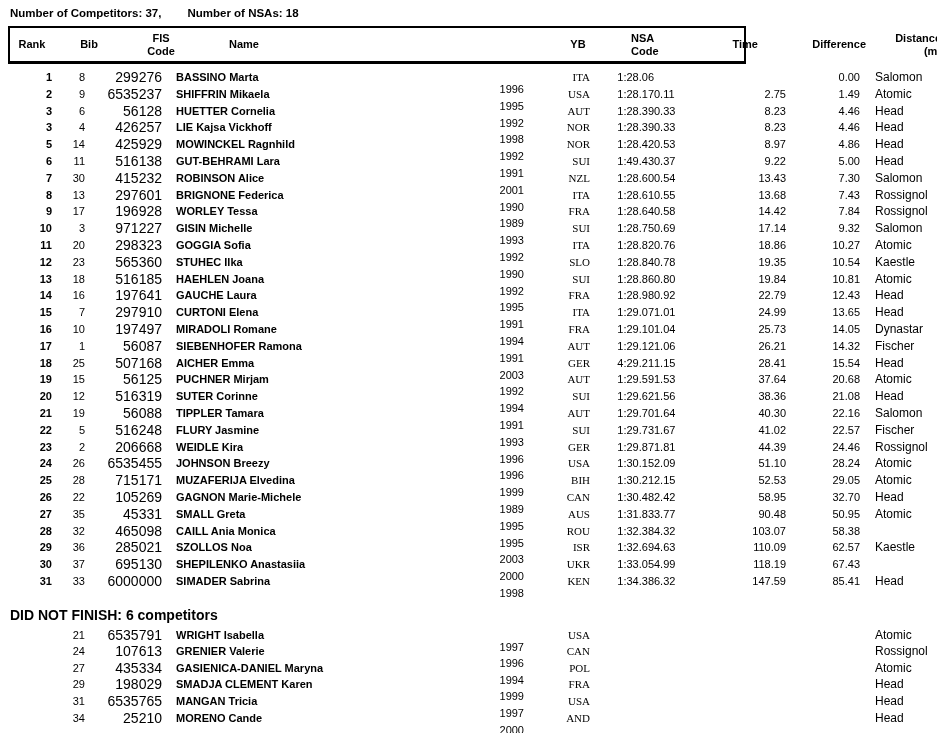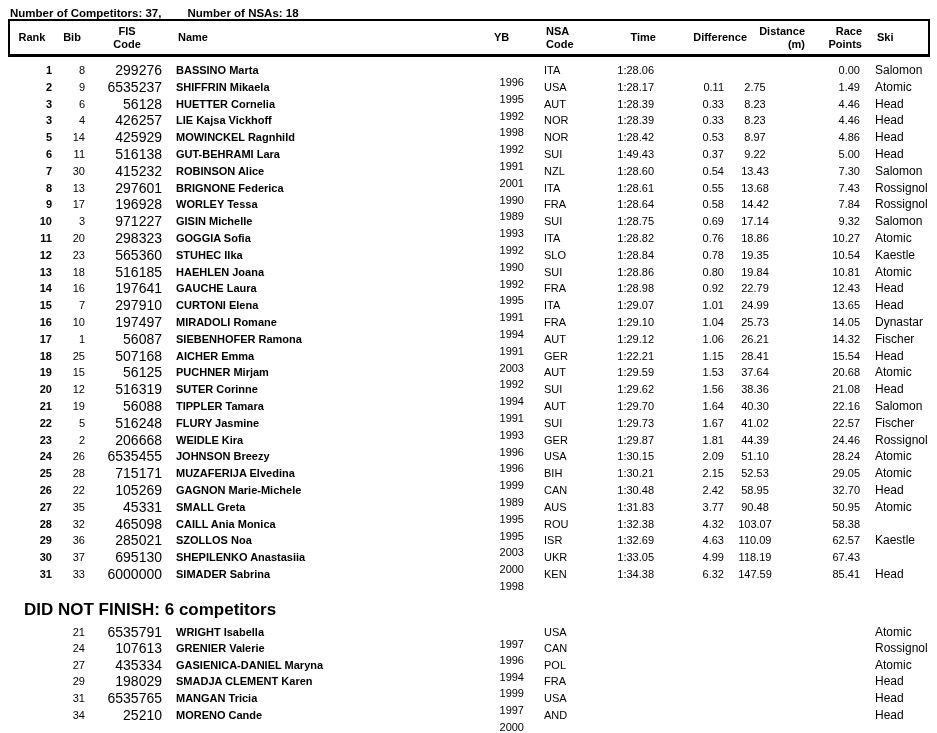--- a/index.html
+++ b/index.html
@@ -24,61 +24,62 @@
     display: grid;
     grid-template-columns: 44px 36px 74px 330px 40px 58px 64px 70px 62px 74px 66px;
     width: 918px;
   }
   .c        { font-size: 11px; white-space: nowrap; overflow: visible; }
   .rank     { text-align: right; font-weight: bold; }
   .bib      { text-align: right; padding-right: 3px; }
   .fis      { text-align: right; font-size: 14px; }
   .name     { text-align: left; padding-left: 14px; font-weight: bold; }
   .yb       { text-align: right; padding-right: 8px; margin-top: 12px; }
-  .nsa      { text-align: left; padding-left: 12px; }
+  .nsa      { text-align: right; padding-left: 12px; font-family: Liberation Serif, serif; }
   .time     { text-align: right; }
-  .diff     { text-align: right; }
-  .dist     { text-align: center; }
+  .diff     { }
+  .dist     { text-align: right; }
   .pts      { text-align: right; }
   .ski      { text-align: left; padding-left: 15px; font-size: 12px; }
 
   
   .thead {
-    margin-top: 0;
+    margin-top: 7px;
     border: 2px solid #000000;
     border-bottom: 3px solid #000000;
     height: 38px;
     align-items: center;
-    width: 922px;
+    width: 738px;
+    gap: 17px;
   }
   .thead .hc {
     font-size: 11px;
     font-weight: bold;
     white-space: pre-line;
     line-height: 13px;
   }
   .h-rank { text-align: center; }
   .h-bib  { text-align: center; }
   .h-fis  { text-align: center; }
   .h-name { text-align: left; padding-left: 14px; }
-  .h-yb   { text-align: left; padding-right: 8px; }
+  .h-yb   { text-align: center; padding-right: 8px; }
   .h-nsa  { text-align: left; padding-left: 12px; }
   .h-time { text-align: right; }
   .h-diff { text-align: right; margin-right: -21px; }
   .h-dist { text-align: right; margin-right: -17px; }
   .h-pts  { text-align: right; }
   .h-ski  { text-align: left; padding-left: 15px; }
 
   .tbody { margin-top: 5px; }
   .trow  { height: 16.8px; line-height: 16.8px; }
 
   .dnf-title {
-    font-size: 17px;
+    font-size: 14px;
     font-weight: bold;
-    margin: 17px 0 4px 16px;
+    margin: 17px 0 4px 2px;
   }
   .dnf-body .trow { height: 16.6px; line-height: 16.6px; }
 </style>
 </head>
 <body>
 
 <div class="page">
 
   <div class="doc-title">
     <span>Number of Competitors: 37,</span><span class="gap"></span><span>Number of NSAs: 18</span>
@@ -325,21 +326,21 @@
         <span class="c pts">14.32</span>
         <span class="c ski">Fischer</span>
       </div>
       <div class="grid trow">
         <span class="c rank">18</span>
         <span class="c bib">25</span>
         <span class="c fis">507168</span>
         <span class="c name">AICHER Emma</span>
         <span class="c yb">2003</span>
         <span class="c nsa">GER</span>
-        <span class="c time">1:22.21</span>
+        <span class="c time">4:29.21</span>
         <span class="c diff">1.15</span>
         <span class="c dist">28.41</span>
         <span class="c pts">15.54</span>
         <span class="c ski">Head</span>
       </div>
       <div class="grid trow">
         <span class="c rank">19</span>
         <span class="c bib">15</span>
         <span class="c fis">56125</span>
         <span class="c name">PUCHNER Mirjam</span>

